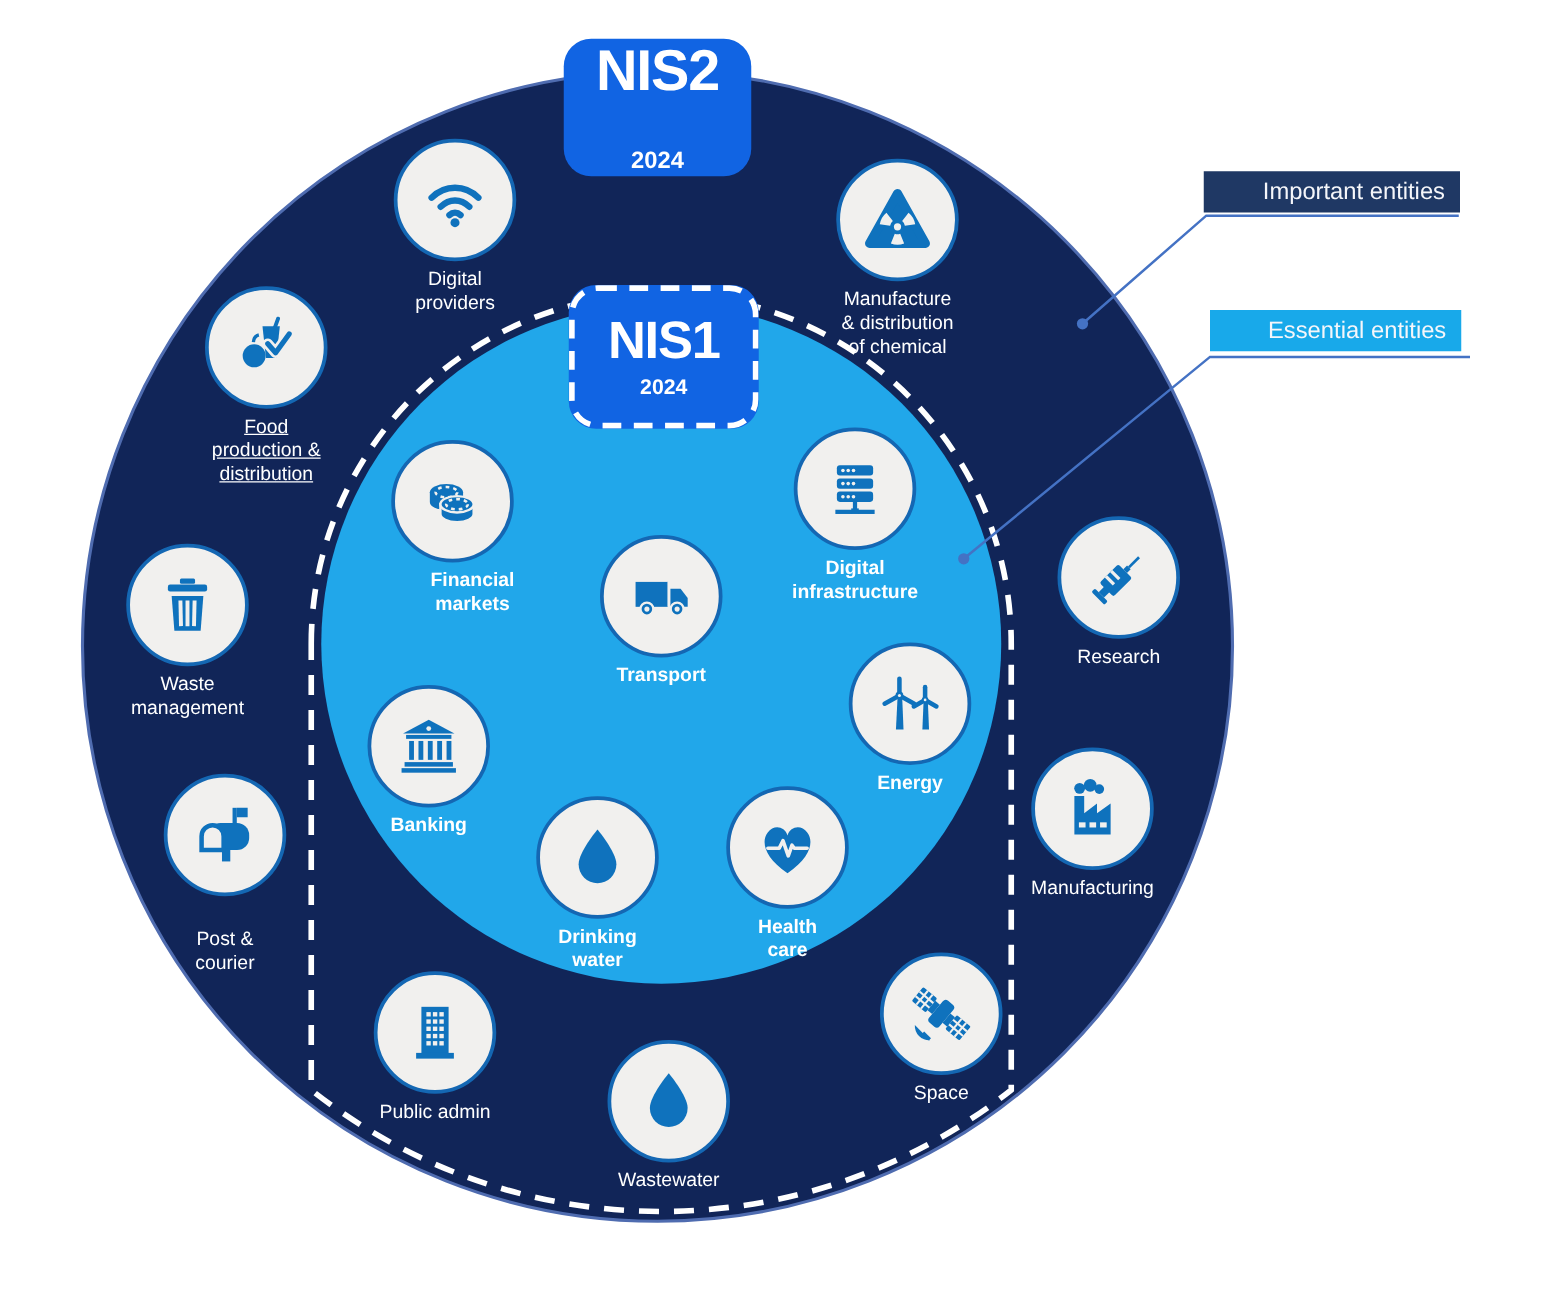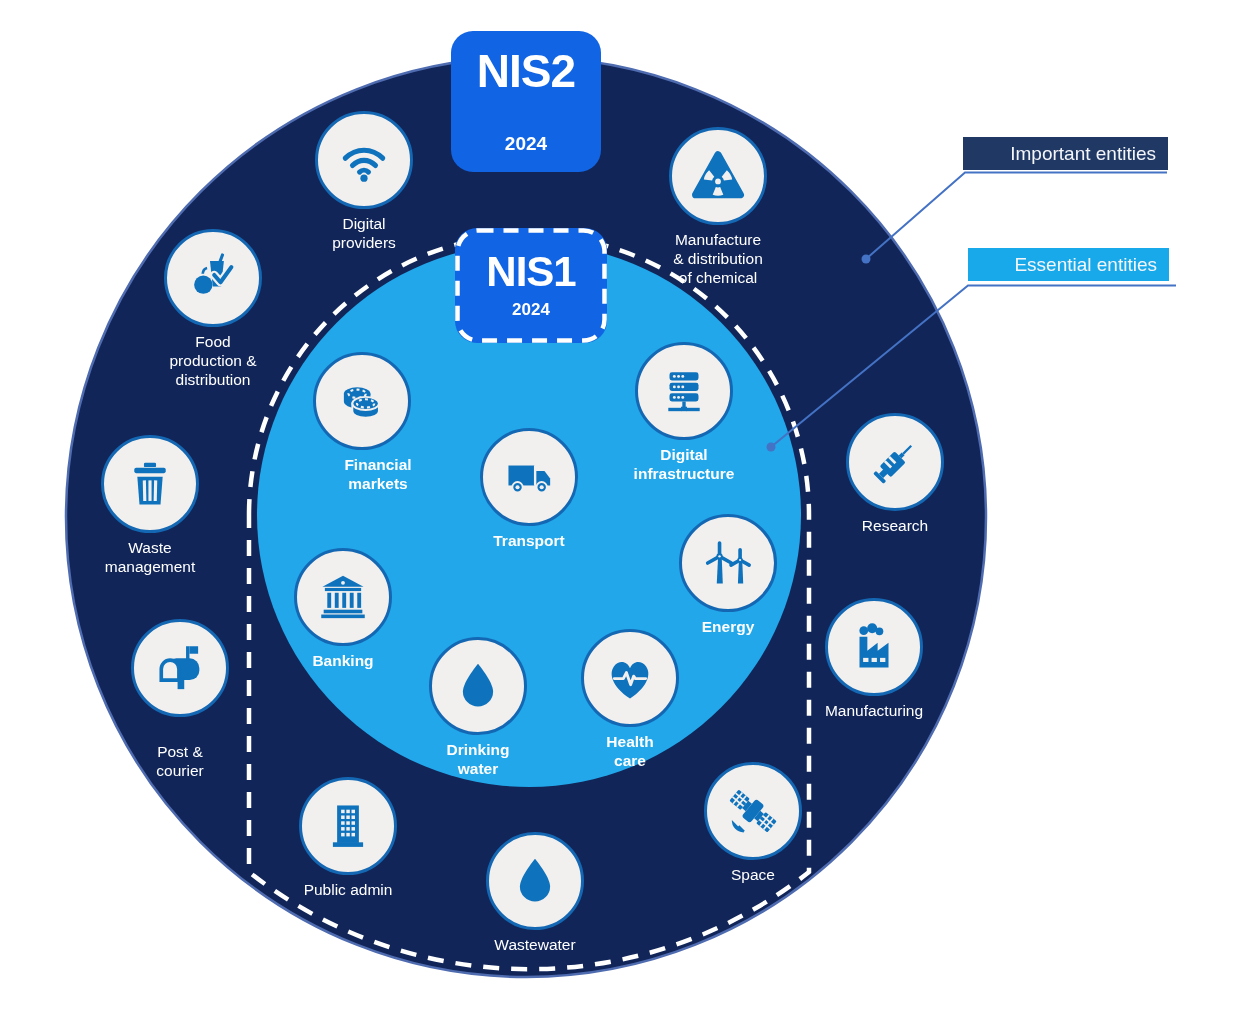--- a/index.html
+++ b/index.html
@@ -2,21 +2,21 @@
 <html style="--outer-circle: #112558; --outer-circle-rim: #4f6cb0; --inner-circle: #21a7ea; --badge-blue: #1164e3; --icon-blue: #0f72bd; --icon-circle-fill: #f1f0ee; --icon-circle-rim: #1467b3; --legend-important: #1f3864; --legend-essential: #18a9ea; --connector: #4472c4;"><head>
 <meta charset="utf-8">
 <style>
   html,body{margin:0;padding:0;background:#fff;}
   .stage{position:relative;width:1248px;height:1031px;background:#fff;overflow:hidden;
          font-family:"Liberation Sans",sans-serif;}
   svg.bg{position:absolute;left:0;top:0;}
   
   .badge{position:absolute;background:var(--badge-blue);border-radius:22px;color:#fff;
          display:flex;flex-direction:column;align-items:center;justify-content:center;z-index:3;}
-  .badge.nis2{left:451px;top:31px;width:150px;height:141px;gap:32px;}
+  .badge.nis2{left:451px;top:31px;width:150px;height:110px;gap:32px;}
   .badge.nis1{left:455px;top:228px;width:152px;height:115px;}
   .badge .badge-title{font-weight:700;font-size:46px;line-height:1;letter-spacing:-1px;}
   .badge.nis1 .badge-title{font-size:42px;}
   .badge .badge-year{font-weight:700;font-size:19px;margin-top:7px;}
   .badge.nis1 .badge-year{font-size:17px;}
   .badge .dash-rect{position:absolute;left:0;top:0;width:100%;height:100%;}
   
   .legend-box{position:absolute;height:33px;display:flex;align-items:center;justify-content:flex-end;
               padding-right:12px;box-sizing:border-box;color:#f5f6fa;font-size:19px;z-index:3;}
   .legend-important{left:963px;top:137px;width:205px;background:var(--legend-important);}
@@ -109,21 +109,21 @@
                 <path d="M21.5 10 h11.5 l-2.3 21 h-6.9 Z"></path>
                 <rect x="29.5" y="3.5" width="2.6" height="8.5" rx="1" transform="rotate(20 30.8 7.7)"></rect>
                 <path d="M15.5 20.5 c0.2-2.8 1.6-4.3 3.6-4.8" fill="none" stroke="currentColor" stroke-width="2.2"></path>
                 <circle cx="16" cy="29.5" r="7.6"></circle>
               </g>
               <path d="M25 21.5 l5.2 6 9-12.5" fill="none" stroke="var(--icon-circle-fill)" stroke-width="7" stroke-linecap="round" stroke-linejoin="round"></path>
               <path d="M25 21.5 l5.2 6 9-12.5" fill="none" stroke="currentColor" stroke-width="3.4" stroke-linecap="round" stroke-linejoin="round"></path>
             </svg>
           </span>
       </div>
-      <div class="sector-label" style="width: 96px;">Food production &amp; distribution</div>
+      <div class="sector-label" style="width: 96px; text-decoration: underline;">Food production &amp; distribution</div>
     </div>
 
     <div class="sector" style="left: 101px; top: 435px;">
       <div class="sector-circle">
         <span class="sector-icon">
             <svg viewBox="0 0 48 48">
               <g fill="currentColor">
                 <rect x="19" y="6.5" width="10" height="3.5" rx="1"></rect>
                 <rect x="11" y="10.5" width="26" height="4.5" rx="1.5"></rect>
                 <path d="M13.5 18 h21 L32.7 41 H15.3 Z"></path>

